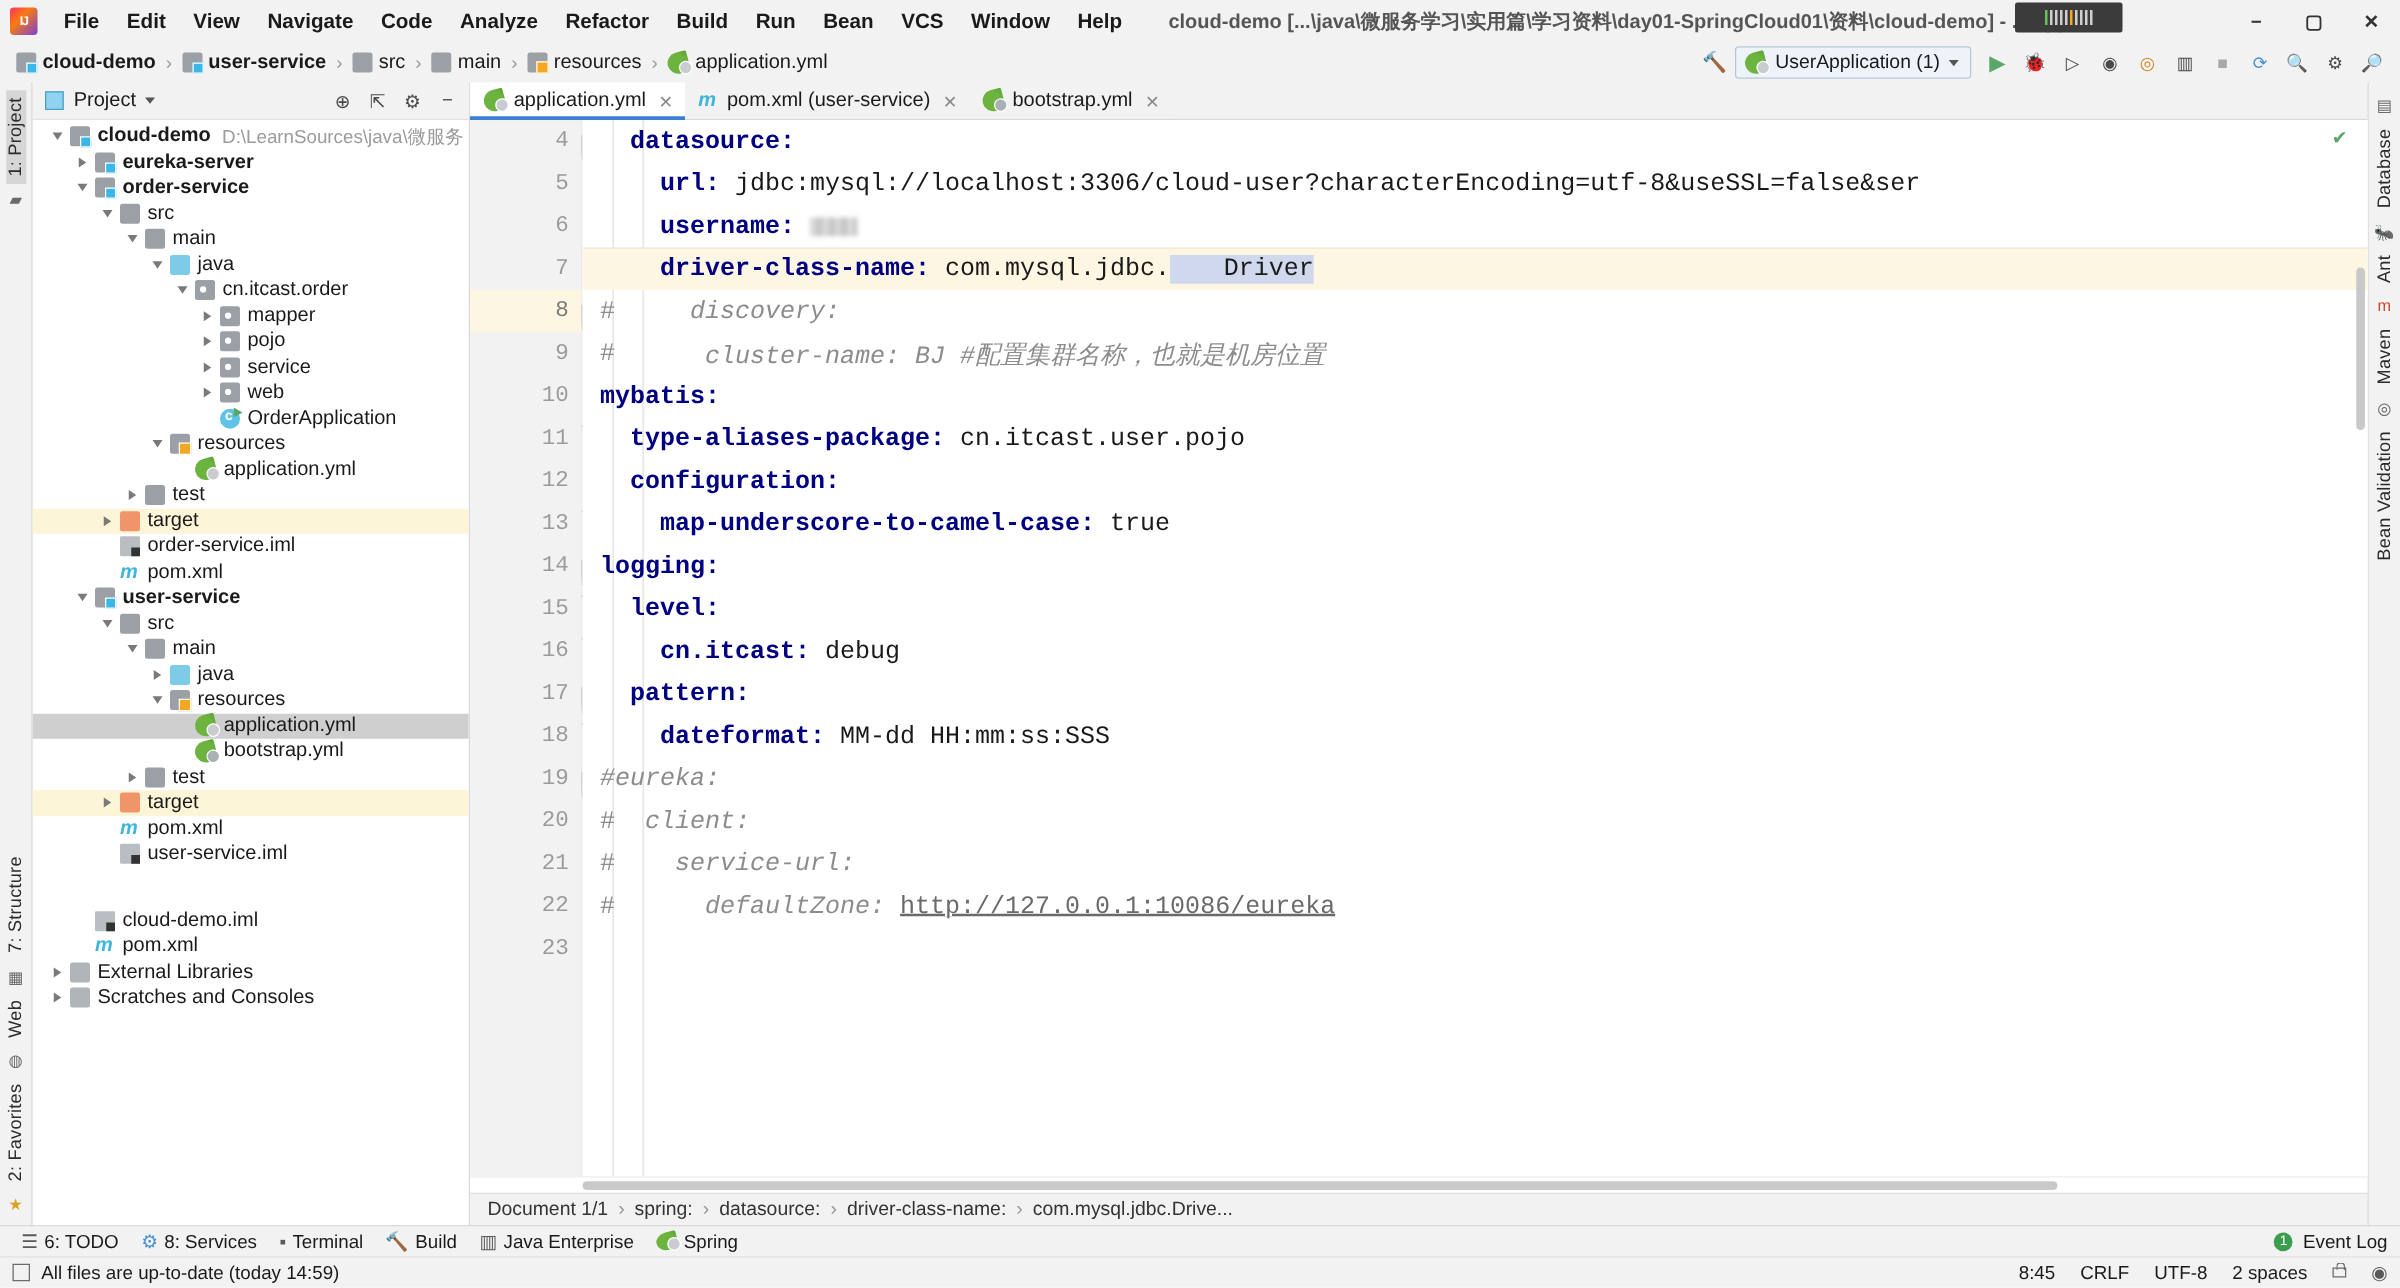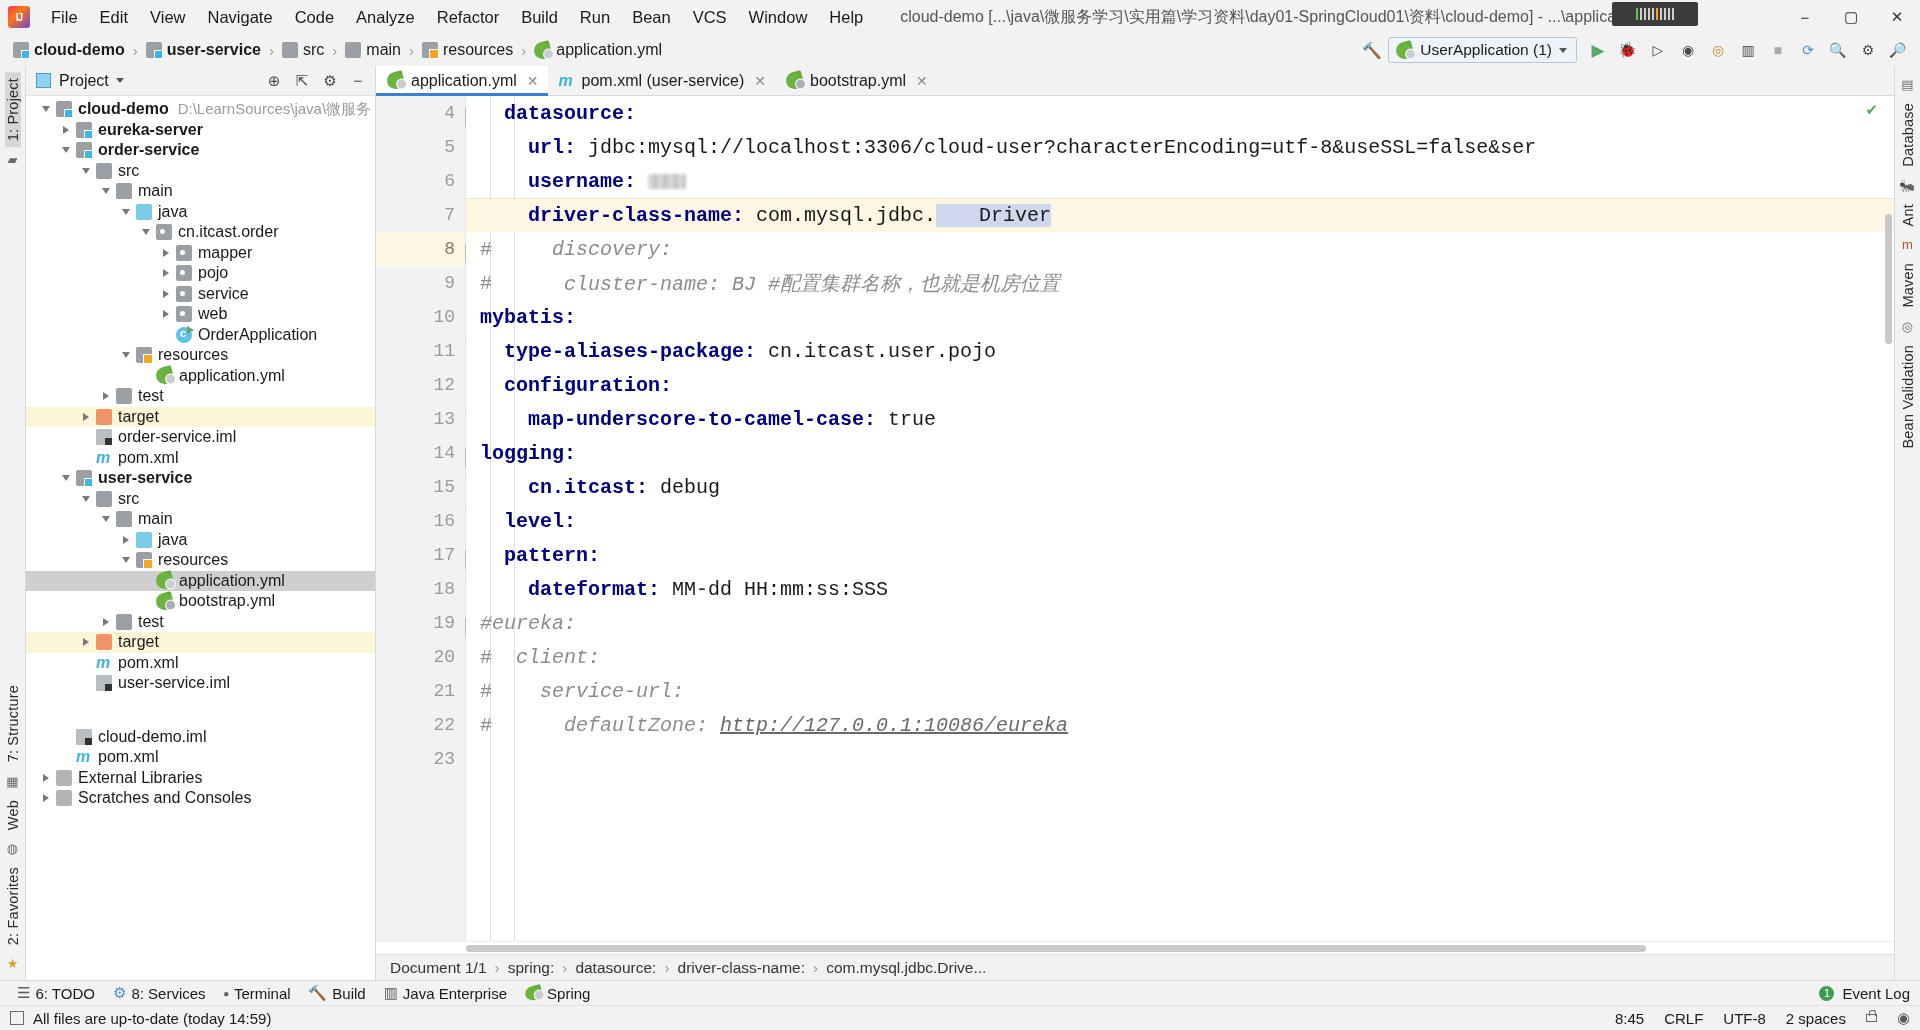--- a/index.html
+++ b/index.html
@@ -10,21 +10,21 @@
     background: #f2f2f2;
     overflow: hidden;
     -webkit-font-smoothing: antialiased;
   }
   .app { width: 1920px; height: 1030px; display: flex; flex-direction: column; background: #f2f2f2; }
 
   
   .titlebar {
     height: 34px; display: flex; align-items: center;
     background: #f2f2f2; border-bottom: 0px solid #d6d6d6;
-    padding-left: 8px; flex: 0 0 34px; position: relative;
+    padding-left: 8px; flex: 0 0 34px; position: relative; font-weight: bold;
   }
   .ij-logo {
     width: 22px; height: 22px; border-radius: 3px; margin-right: 10px;
     background: linear-gradient(135deg,#fe315d 0%,#f97a12 38%,#7b3fd6 100%);
     position: relative; flex: 0 0 22px;
   }
   .ij-logo::after {
     content: "IJ"; position: absolute; left: 0; top: 0; right: 0; bottom: 0;
     color: #fff; font-size: 10px; font-weight: bold; display: flex;
     align-items: center; justify-content: center; letter-spacing: -1px;
@@ -210,21 +210,21 @@
     border-radius: 0 0 50% 50%; margin: 0 auto;
   }
   .line.cur { background: #fdf6e3; }
   .line.cur::before {
     content:""; position:absolute; left:0; right:0; top:0; height:1px; background:#efe7cd;
   }
   .k { color: #000080; font-weight: bold; }
   .val { color: #1a1a1a; }
   .cmt { color: #8c8c8c; font-style: italic; }
   .cmt-h { color: #8c8c8c; }
-  .link { color: #6a6a6a; font-style: italic; text-decoration: underline; }
+  .link { color: #6a6a6a; text-decoration: underline; }
   .selected-tok { background: #cfd8ec; padding-left: 43px; }
   .blur {
     display:inline-block; height:15px; vertical-align: -2px;
     background: repeating-linear-gradient(90deg,#d8d8d8 0 5px,#c6c6c6 5px 10px);
     filter: blur(1.6px); border-radius: 1px;
   }
   .indent-guide {
     position: absolute; top: 0; bottom: 0; width: 1px; background: #e0e0e0;
   }
 
@@ -662,22 +662,22 @@
             <div class="line" style="padding-left: 62px;"><span class="k">url:</span><span class="val"> jdbc:mysql://localhost:3306/cloud-user?characterEncoding=utf-8&amp;useSSL=false&amp;ser</span></div>
             <div class="line" style="padding-left: 62px;"><span class="k">username:</span><span class="val"> </span><span class="blur" style="width: 38px;"></span></div>
             <div class="line cur" style="padding-left: 62px;"><span class="k">driver-class-name:</span><span class="val"> com.mysql.jdbc.</span><span class="val selected-tok">Driver</span></div>
             <div class="line" style="padding-left: 14px;"><span class="cmt-h">#</span><span class="cmt">     discovery:</span></div>
             <div class="line" style="padding-left: 14px;"><span class="cmt-h">#</span><span class="cmt">      cluster-name: BJ #配置集群名称，也就是机房位置</span></div>
             <div class="line" style="padding-left: 14px;"><span class="k">mybatis:</span></div>
             <div class="line" style="padding-left: 38px;"><span class="k">type-aliases-package:</span><span class="val"> cn.itcast.user.pojo</span></div>
             <div class="line" style="padding-left: 38px;"><span class="k">configuration:</span></div>
             <div class="line" style="padding-left: 62px;"><span class="k">map-underscore-to-camel-case:</span><span class="val"> true</span></div>
             <div class="line" style="padding-left: 14px;"><span class="k">logging:</span></div>
+            <div class="line" style="padding-left: 38px;"><span class="k">level:</span></div>
             <div class="line" style="padding-left: 62px;"><span class="k">cn.itcast:</span><span class="val"> debug</span></div>
-            <div class="line" style="padding-left: 38px;"><span class="k">level:</span></div>
             <div class="line" style="padding-left: 38px;"><span class="k">pattern:</span></div>
             <div class="line" style="padding-left: 62px;"><span class="k">dateformat:</span><span class="val"> MM-dd HH:mm:ss:SSS</span></div>
             <div class="line" style="padding-left: 14px;"><span class="cmt">#eureka:</span></div>
             <div class="line" style="padding-left: 14px;"><span class="cmt-h">#</span><span class="cmt">  client:</span></div>
             <div class="line" style="padding-left: 14px;"><span class="cmt-h">#</span><span class="cmt">    service-url:</span></div>
             <div class="line" style="padding-left: 14px;"><span class="cmt-h">#</span><span class="cmt">      defaultZone: </span><span class="link">http://127.0.0.1:10086/eureka</span></div>
             <div class="check-ok">✔</div>
           <div class="scroll-v">
             <div class="scroll-thumb" style="top:118px;height:130px;"></div>
           </div>

